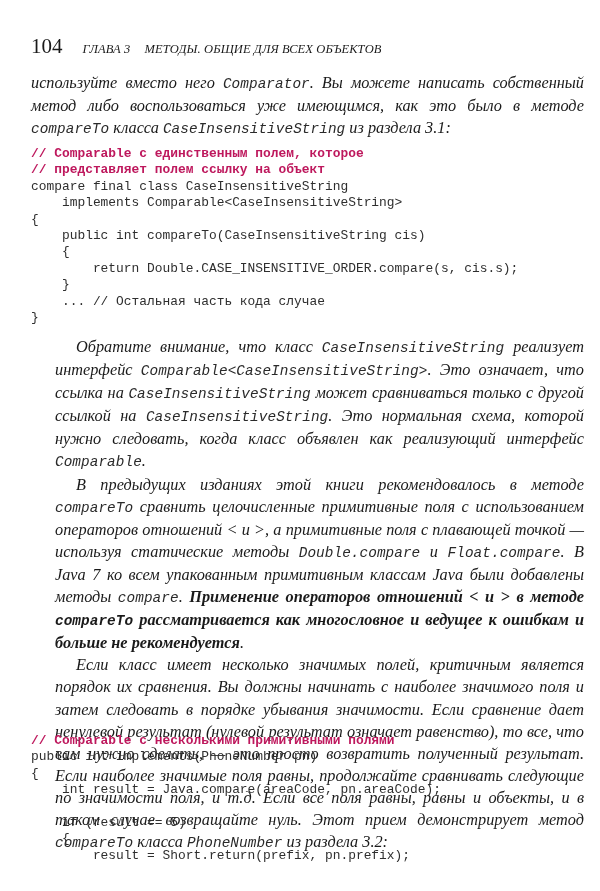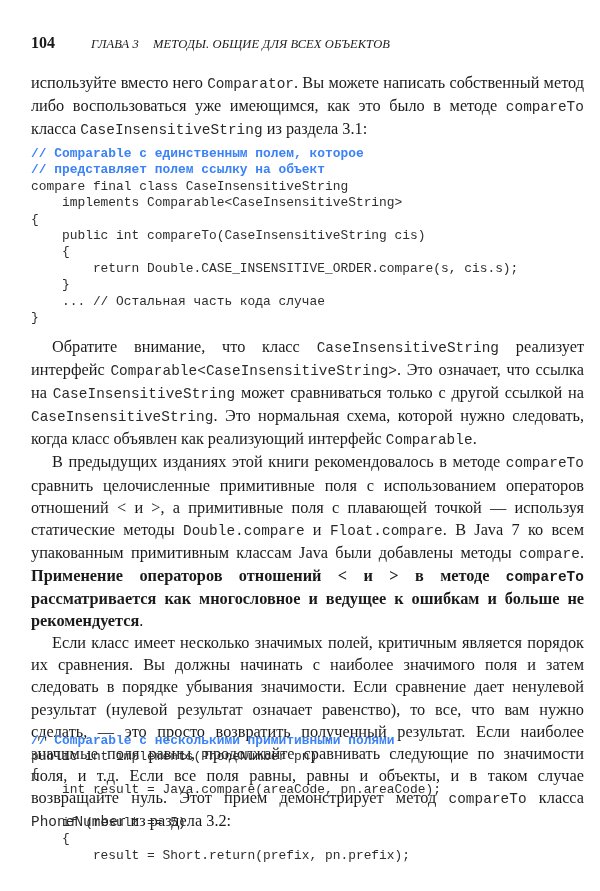--- a/index.html
+++ b/index.html
@@ -1,27 +1,27 @@
 <!DOCTYPE html>
 <html><head>
 <meta charset="utf-8">
 <style>
   html, body { margin: 0; padding: 0; background: #ffffff; }
   body { width: 600px; height: 891px; overflow: hidden; position: relative; color: #1a1a1a; }
   .page { position: absolute; left: 31px; top: 0; width: 553px; }
   .running-head { position: absolute; top: 34px; left: 0; white-space: nowrap; font-family: "Liberation Serif", serif; }
-  .page-num { font-weight: bold; font-size: 16px; }
-  .chapter { font-style: italic; font-size: 12.5px; margin-left: 32px; letter-spacing: 0.1px; }
+  .page-num { font-weight: normal; font-size: 21px; }
+  .chapter { font-style: italic; font-size: 12.5px; margin-left: 16px; letter-spacing: 0.1px; }
   .chapter .sep { display: inline-block; width: 14px; }
-  .p { font-family: "Liberation Serif", serif; font-size: 16.3px; line-height: 22.1px; text-align: justify; margin: 0; }
-  .p.indent { text-indent: 21px; }
+  .p { font-family: "Liberation Serif", serif; font-size: 16.3px; line-height: 22.1px; text-align: justify; margin: 0; font-style: italic; }
+  .p.indent { text-indent: 21px; margin-left: 24px; }
   .p .c { font-family: "Liberation Mono", monospace; font-size: 14.4px; letter-spacing: 0.05px; color: #2a2a2a; }
   .p b .c, .p .cb { font-weight: bold; color: #1a1a1a; }
   .code { font-family: "Liberation Mono", monospace; font-size: 12.9px; line-height: 16.4px; margin: 0; white-space: pre; color: #2e2e2e; }
-  .code .cm { font-weight: bold; color: #3b82f6; }
+  .code .cm { font-weight: bold; color: #be185d; }
   .block { position: absolute; left: 0; width: 553px; }
 </style>
 </head>
 <body>
 
 <div class="page">
 
   <div class="running-head">
     <span class="page-num">104</span>
     <span class="chapter">

